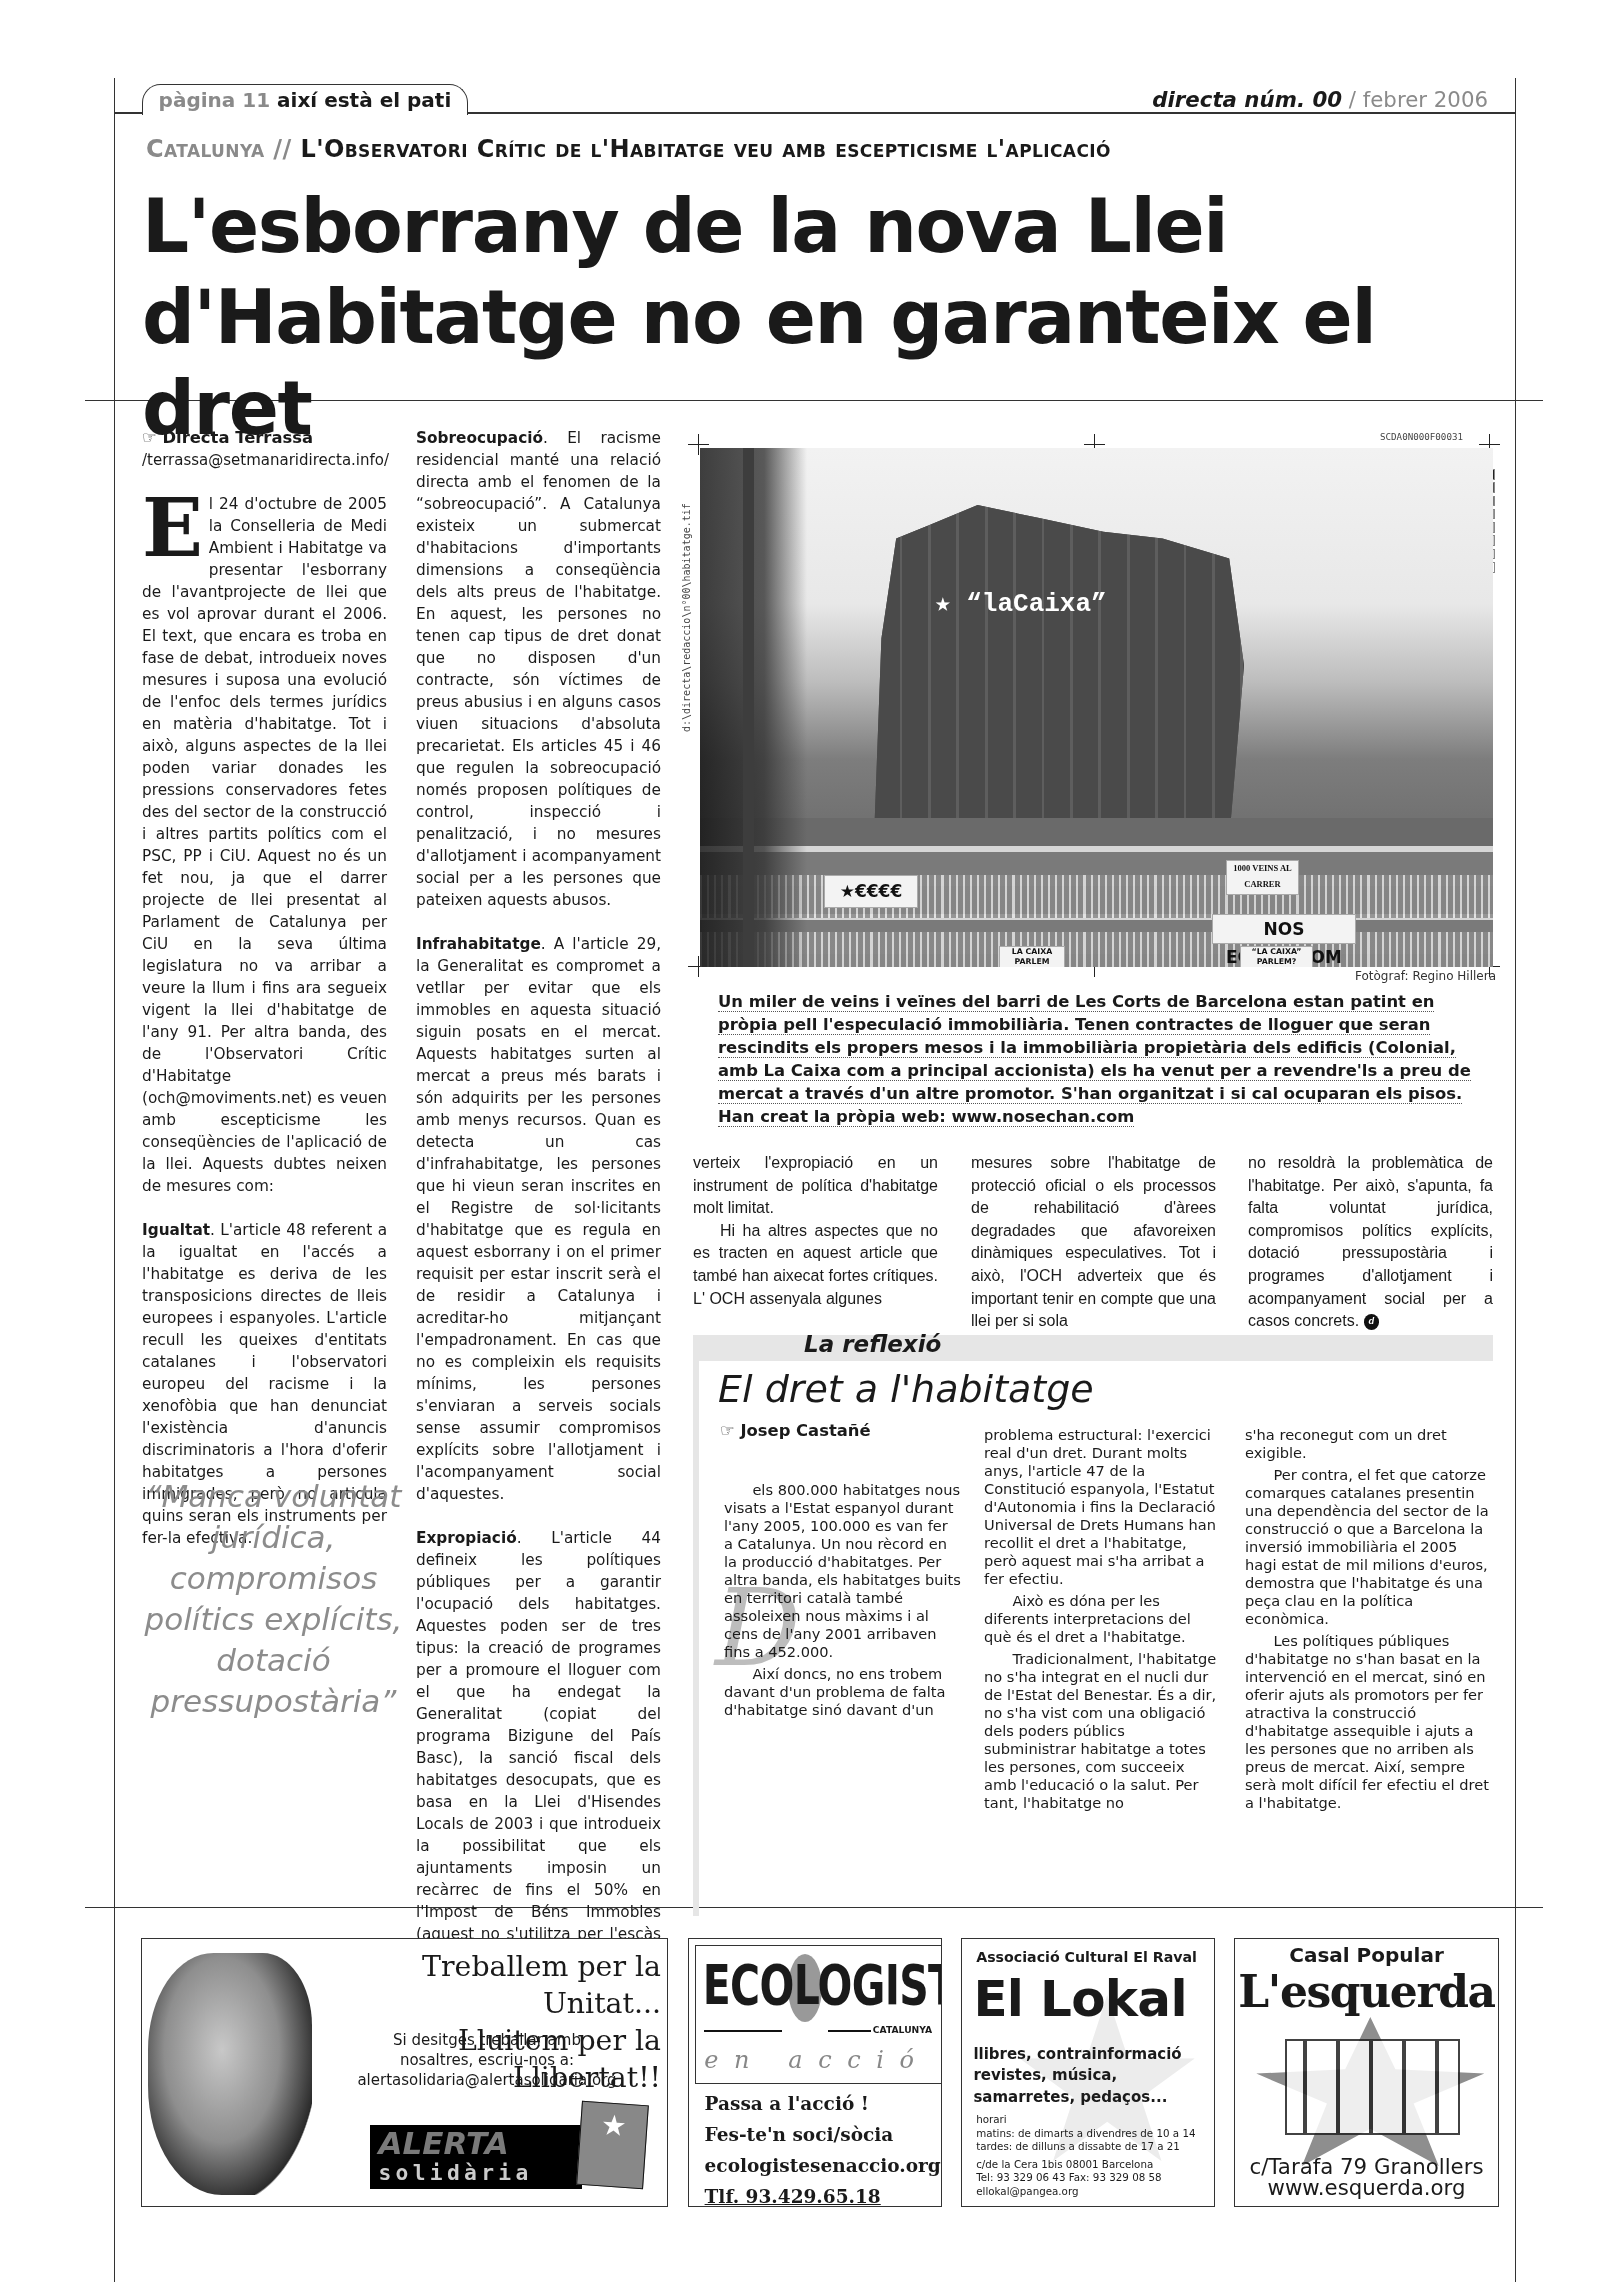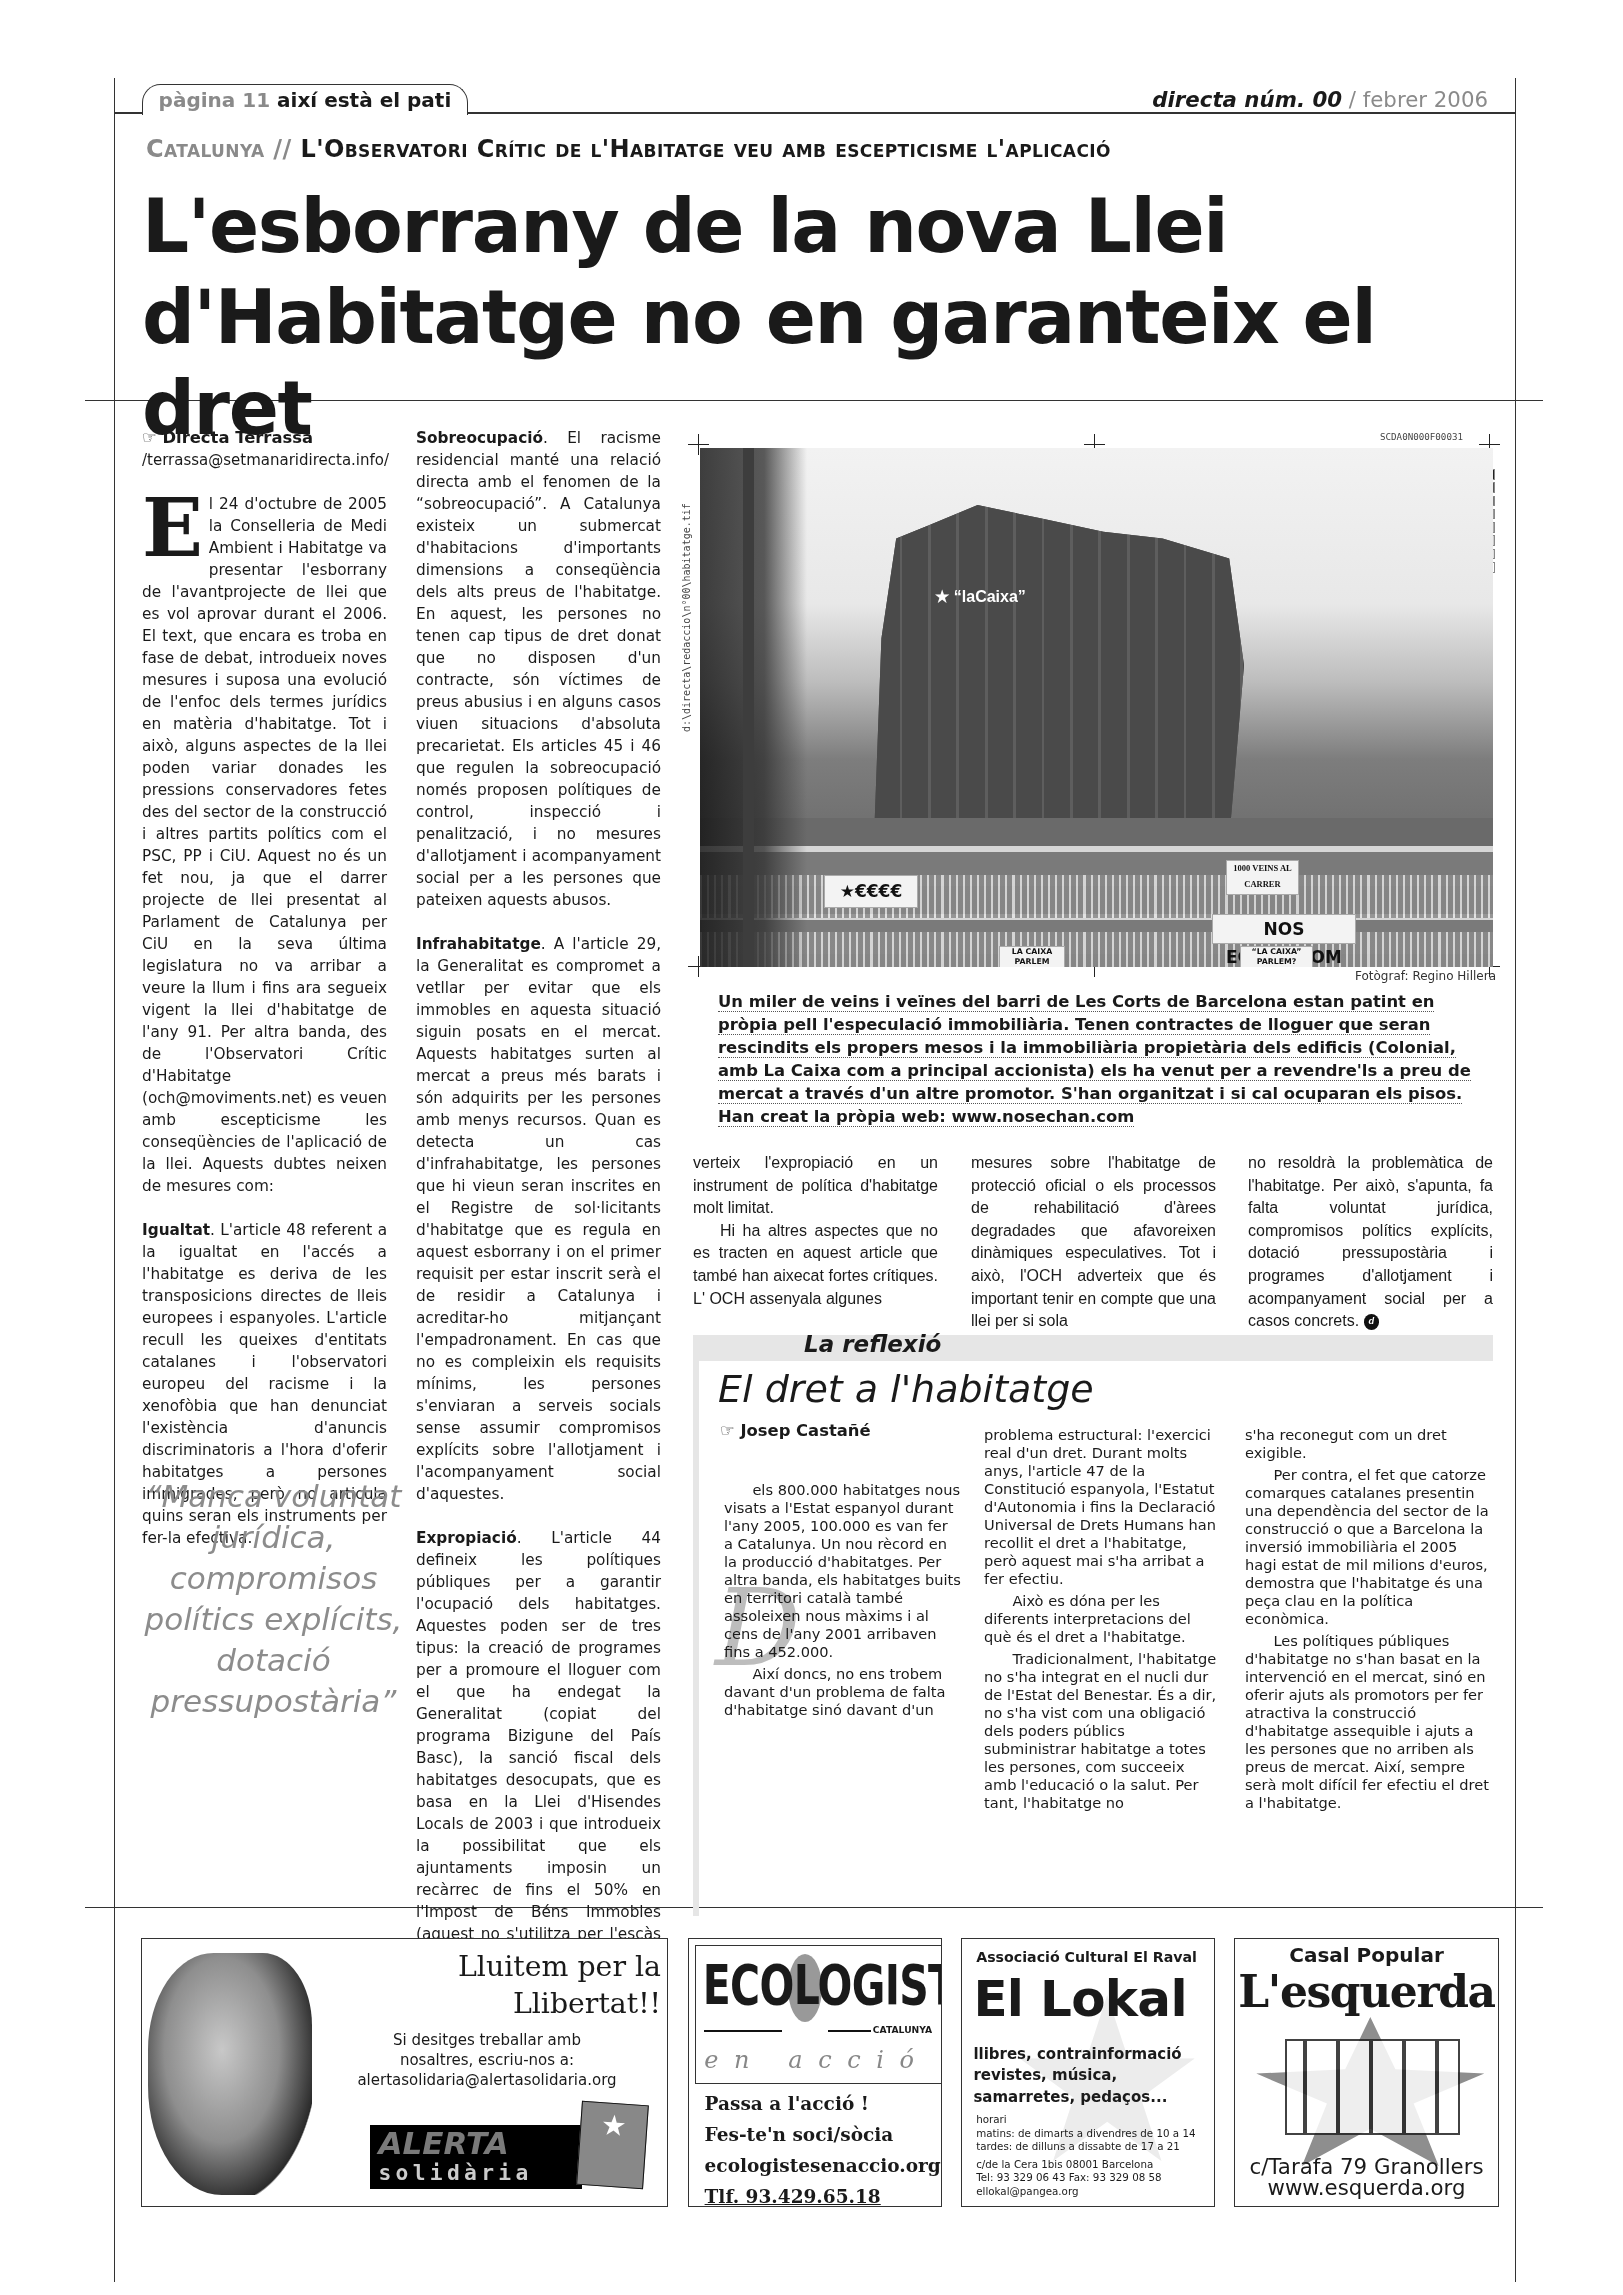--- a/index.html
+++ b/index.html
@@ -20,21 +20,21 @@
   .col { position:absolute; font-family:"DejaVu Sans", sans-serif; font-size:15.3px; line-height:22px; text-align:justify; hyphens:manual; }
   .col p { margin:0 0 22px 0; }
   .byline { font-weight:bold; font-size:16.4px; }
   .email { font-size:15px; }
   .dropcap { float:left; font-size:80px; line-height:63px; font-weight:bold; margin:4.3px 5.7px 0 0; font-family:"DejaVu Serif", serif; }
   .lead { font-weight:bold; }
   .pull { position:absolute; left:142px; top:1476px; width:263px; text-align:center; font-family:"DejaVu Sans", sans-serif; font-style:italic; font-size:31px; line-height:41px; color:#8c8c8c; }
   
   .photo { position:absolute; left:700px; top:448px; width:793px; height:519px; background:linear-gradient(180deg,#f2f2f2 0%,#e8e8e8 30%,#bdbdbd 45%,#7d7d7d 60%,#555 100%); overflow:hidden; }
   .tower { position:absolute; left:174px; top:57px; width:370px; height:334px; background:repeating-linear-gradient(90deg,#4a4a4a 0 25.6px,#5e5e5e 25.6px 28.4px), #4d4d4d; clip-path:polygon(6% 10%,15% 6%,28% 0%,45% 4%,62% 8%,78% 10%,96% 16%,100% 48%,96% 100%,0% 100%,2% 40%); }
-  .tower-logo { position:absolute; left:235px; top:139px; color:#fff; font-family:Liberation Sans, sans-serif; font-size:16px; font-weight:bold; }
+  .tower-logo { position:absolute; left:235px; top:139px; color:#fff; font-family:Liberation Mono, monospace; font-size:26px; font-weight:bold; }
   .block { position:absolute; left:0; top:370px; width:100%; height:164px; background:repeating-linear-gradient(180deg,#6a6a6a 0 28.4px,#d6d6d6 28.4px 34px,#7a7a7a 34px 68px), #666; }
   .balcony-row { position:absolute; left:0; width:100%; height:43px; background:repeating-linear-gradient(90deg,#e4e4e4 0 2.1px,#8a8a8a 2.1px 7.1px); opacity:0.85; }
   .banner { position:absolute; background:#f3f3f3; color:#111; font-family:"DejaVu Sans", sans-serif; font-weight:bold; border:0.7px solid #aaa; text-align:center; }
   .palm { position:absolute; left:0; top:0; width:107px; height:519px; background:linear-gradient(90deg,#111 0%,#333 60%,rgba(0,0,0,0) 100%); opacity:0.8; }
   .pole { position:absolute; left:43px; top:0; width:11.4px; height:519px; background:#3d3d3d; }
   .photo-code { position:absolute; left:1380px; top:431px; font-family:"DejaVu Sans Mono", monospace; font-size:9.2px; color:#444; }
   .photo-path { position:absolute; left:681px; top:732px; transform:rotate(-90deg); transform-origin:left top; font-family:"DejaVu Sans Mono", monospace; font-size:10px; color:#444; white-space:nowrap; }
   .graybar { position:absolute; left:1488px; top:469px; width:7.1px; }
   .graybar div { height:8.5px; margin-bottom:2.8px; border:0.7px solid #888; }
   .credit { position:absolute; right:127px; top:969px; font-family:"DejaVu Sans", sans-serif; font-size:12px; color:#333; }
@@ -194,20 +194,21 @@
 </div>
 <div class="rcol" style="left:1241px; width:252px;">
   <p>s'ha reconegut com un dret exigible.</p>
   <p class="ind">Per contra, el fet que catorze comarques catalanes presentin una dependència del sector de la construcció o que a Barcelona la inversió immobiliària el 2005 hagi estat de mil milions d'euros, demostra que l'habitatge és una peça clau en la política econòmica.</p>
   <p class="ind">Les polítiques públiques d'habitatge no s'han basat en la intervenció en el mercat, sinó en oferir ajuts als promotors per fer atractiva la construcció d'habitatge assequible i ajuts a les persones que no arriben als preus de mercat. Així, sempre serà molt difícil fer efectiu el dret a l'habitatge.</p>
 </div>
 
 <div class="ad" style="left:141px; width:525px;">
   <div class="ad1-photo"></div>
   <div class="ad1-h">
+    <div>Treballem per la Unitat...</div>
     <div>Lluitem per la Llibertat!!</div>
   </div>
   <div class="ad1-s">
     <div>Si desitges treballar amb</div>
     <div>nosaltres, escriu-nos a:</div>
     <div>alertasolidaria@alertasolidaria.org</div>
   </div>
   <div class="ad1-logo">
     <span>ALERTA</span>
     <span class="sol">solidària</span>

